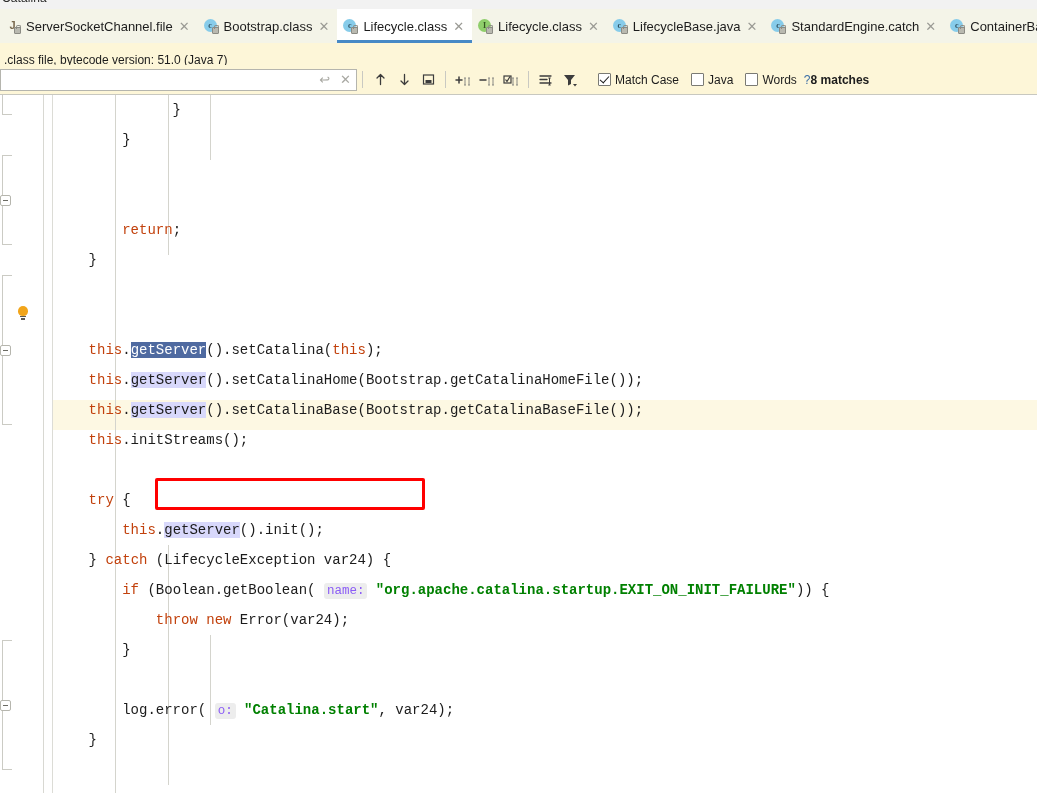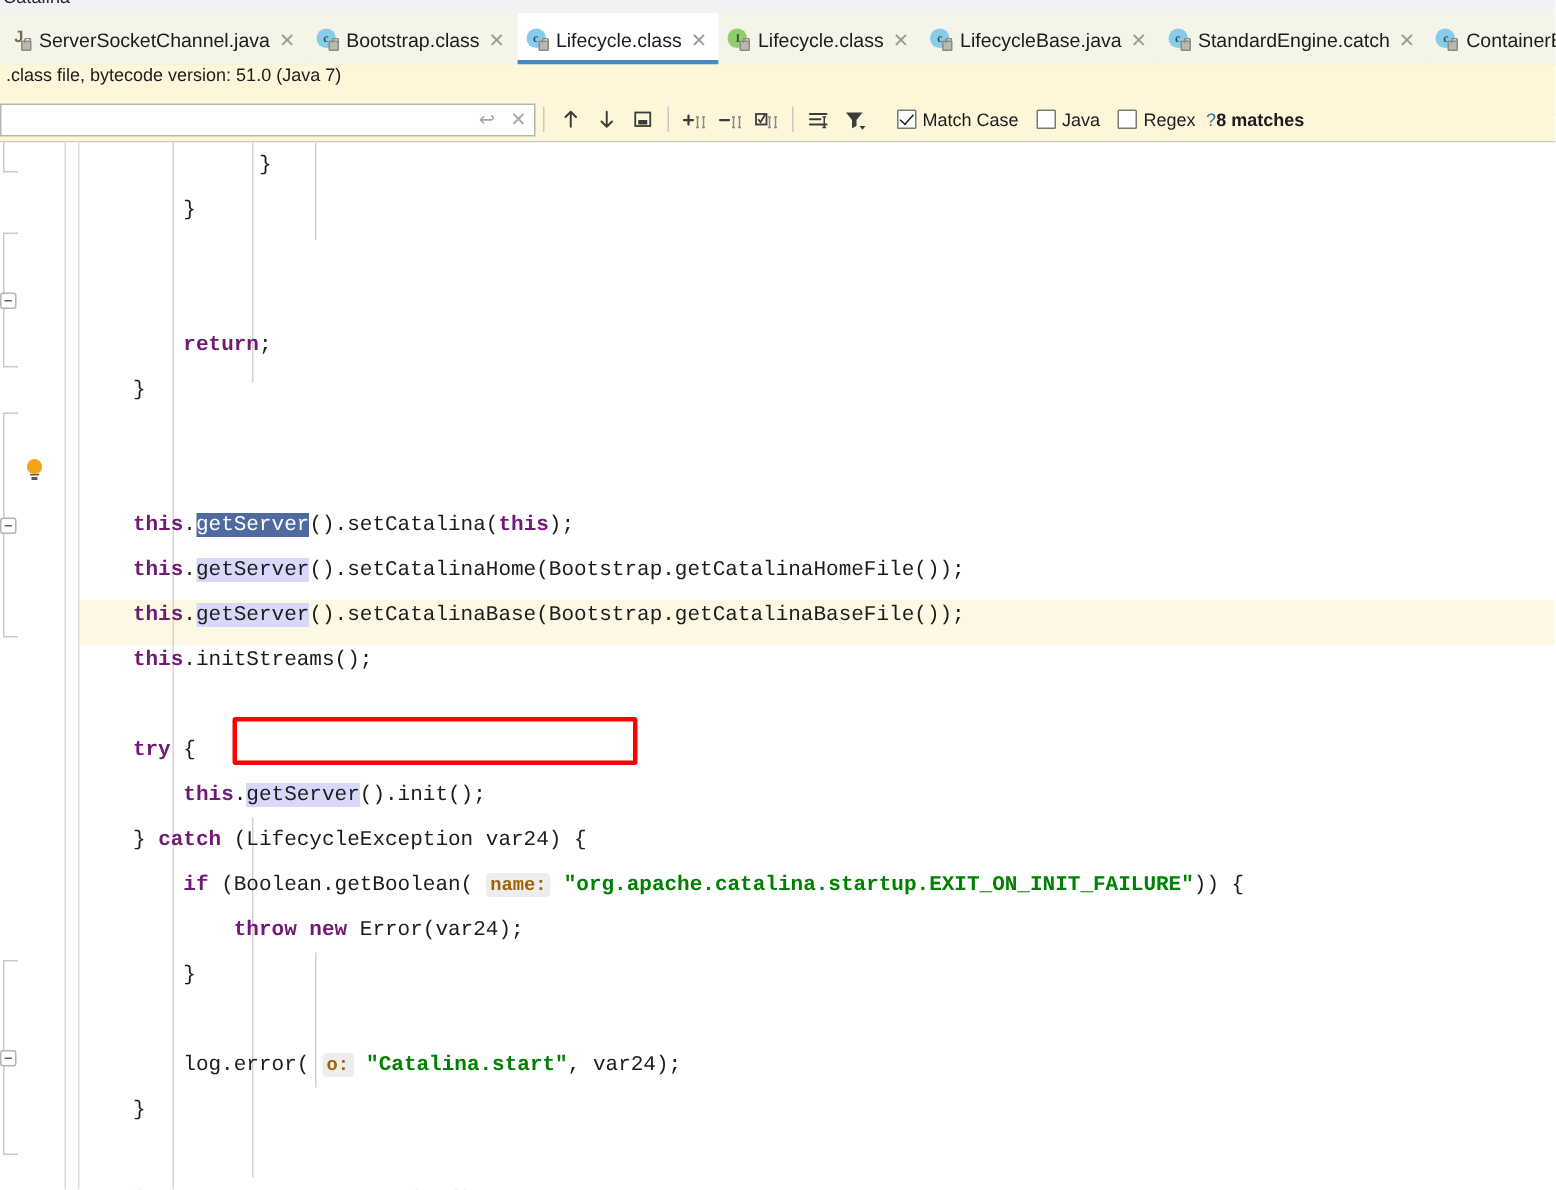--- a/index.html
+++ b/index.html
@@ -67,21 +67,21 @@
     content: ""; position: absolute; left: 1px; top: -3px;
     width: 3px; height: 3px;
     border: 1px solid #8b8b84; border-bottom: none;
     border-radius: 2px 2px 0 0;
   }
 
   
   .banner {
     position: absolute; top: 43px; left: 0; width: 1037px; height: 34px;
     background: #fdf6d8; border-bottom: 1px solid #e9e0b8;
-    display: flex; padding-left: 4px;
+    display: flex; align-items: center; padding-left: 4px;
   }
   .banner .banner-text { font-size: 12px; color: #1c1c1c; }
 
   
   .findbar {
     position: absolute; top: 65px; left: 0; width: 1037px; height: 30px;
     background: #fdf6d8; border-bottom: 1px solid #c8c8c0;
     display: flex; align-items: center;
   }
   .find-input-wrap {
@@ -177,28 +177,28 @@
   .caretline {
     position: absolute; left: 0; right: 0; top: 305px; height: 30px;
     background: #fdf8e3;
   }
 
   
   .iguide {
     position: absolute; width: 1px; background: #d4d4cd;
   }
 
-  .k   { color: #701a75; font-weight: bold; }   
+  .k   { color: #c2410c; font-weight: normal; }   
   .s   { color: #008000; font-weight: bold; }   
   .p   { color: #1c1c1c; }                      
   .hit { background: #d8d8fb; }                 
   .hit-cur { background: #4f6aa0; color: #ffffff; }
   .hint {
-    background: #ededed; color: #a16207; border-radius: 3px;
-    padding: 1px 3px; font-size: 12.5px; font-weight: bold;
+    background: #ededed; color: #8b5cf6; border-radius: 3px;
+    padding: 1px 3px; font-size: 12.5px;
   }
 
   
   .annot-rect {
     position: absolute; border: 3px solid #ff0000; border-radius: 2px;
     pointer-events: none;
   }
 </style>
 </head>
 <body>
@@ -208,21 +208,21 @@
   <div class="breadcrumb-strip">
     <span class="crumb">Catalina</span>
   </div>
 
   <div class="tabbar" id="tabbar">
       <div class="tab">
         <span class="ficon java">
           <span class="disc">J</span>
           <span class="lock"></span>
         </span>
-        <span class="tab-label">ServerSocketChannel.java</span>
+        <span class="tab-label">ServerSocketChannel.file</span>
         <span class="tab-close">✕</span>
       </div>
       <div class="tab">
         <span class="ficon cls">
           <span class="disc">c</span>
           <span class="lock"></span>
         </span>
         <span class="tab-label">Bootstrap.class</span>
         <span class="tab-close">✕</span>
       </div>
@@ -342,21 +342,21 @@
       <span class="lbl">Match Case</span>
     </div>
     <div style="width:9px"></div>
     <div class="chk">
       <span class="box"></span>
       <span class="lbl">Java</span>
     </div>
     <div style="width:9px"></div>
     <div class="chk">
       <span class="box"></span>
-      <span class="lbl">Regex</span>
+      <span class="lbl">Words</span>
     </div>
 
     <span class="help-q">?</span>
     <span class="matches">8 matches</span>
   </div>
 
   <div class="editor">
 
     <div class="caretline"></div>
 

